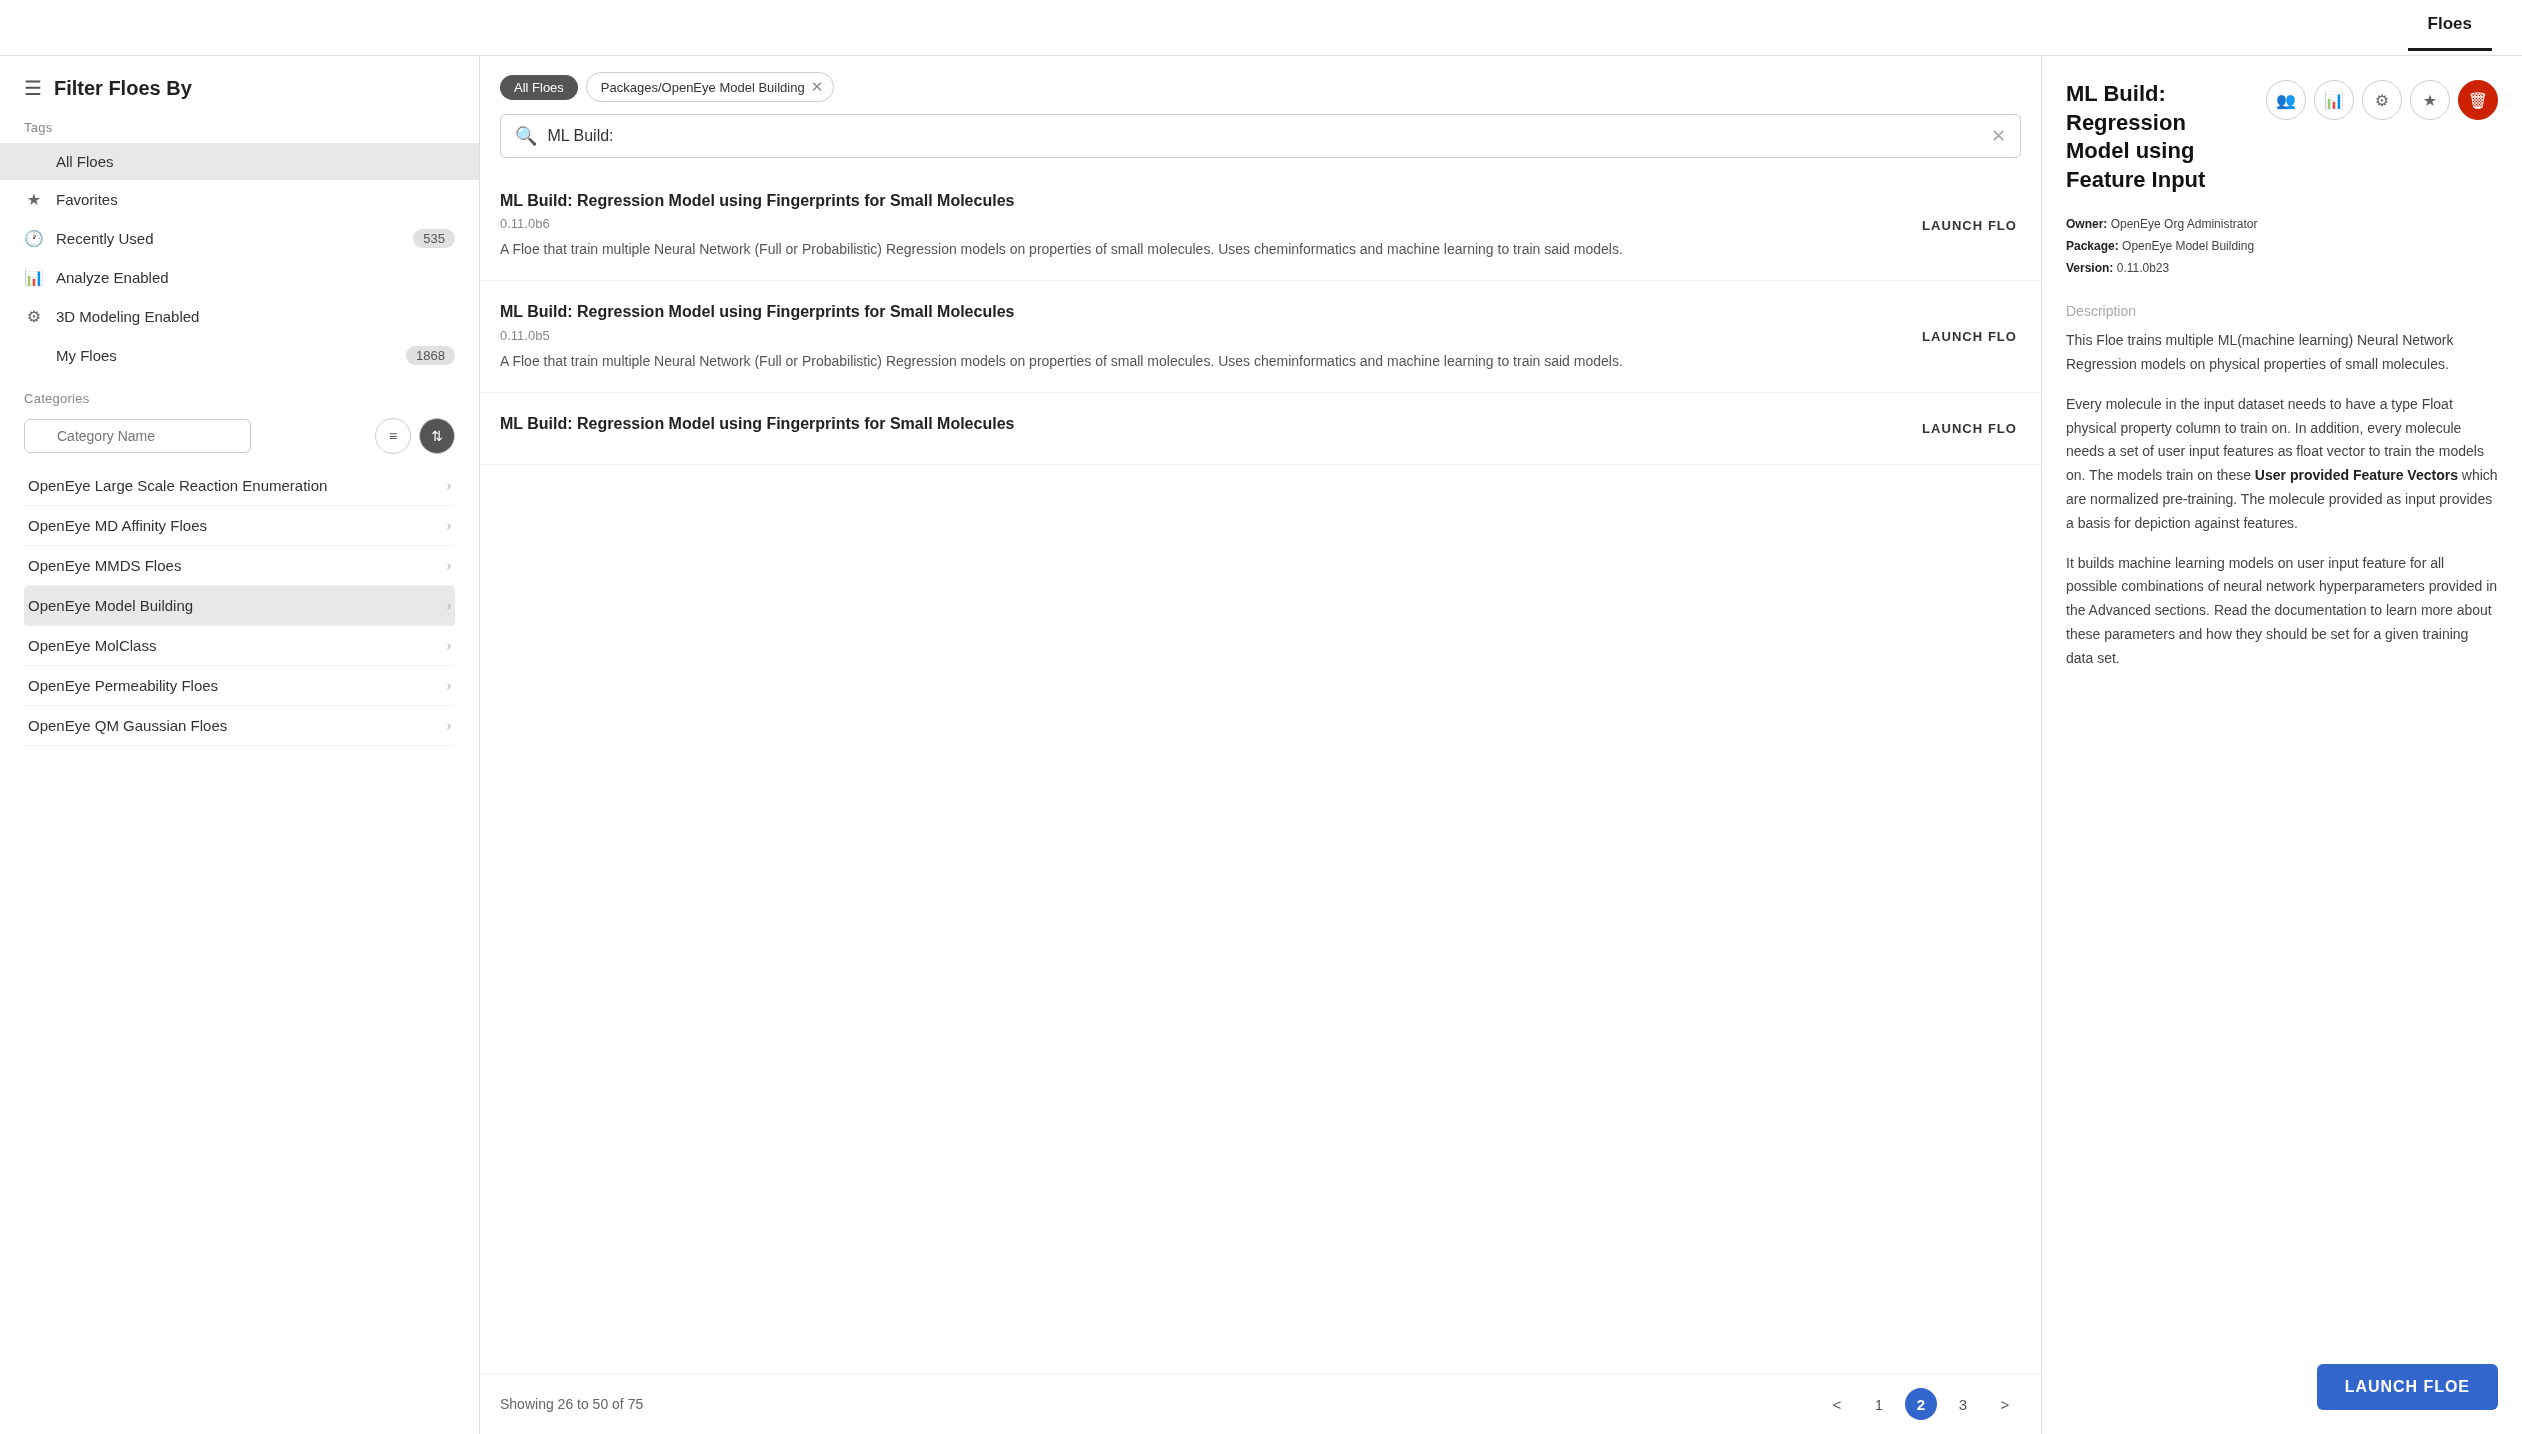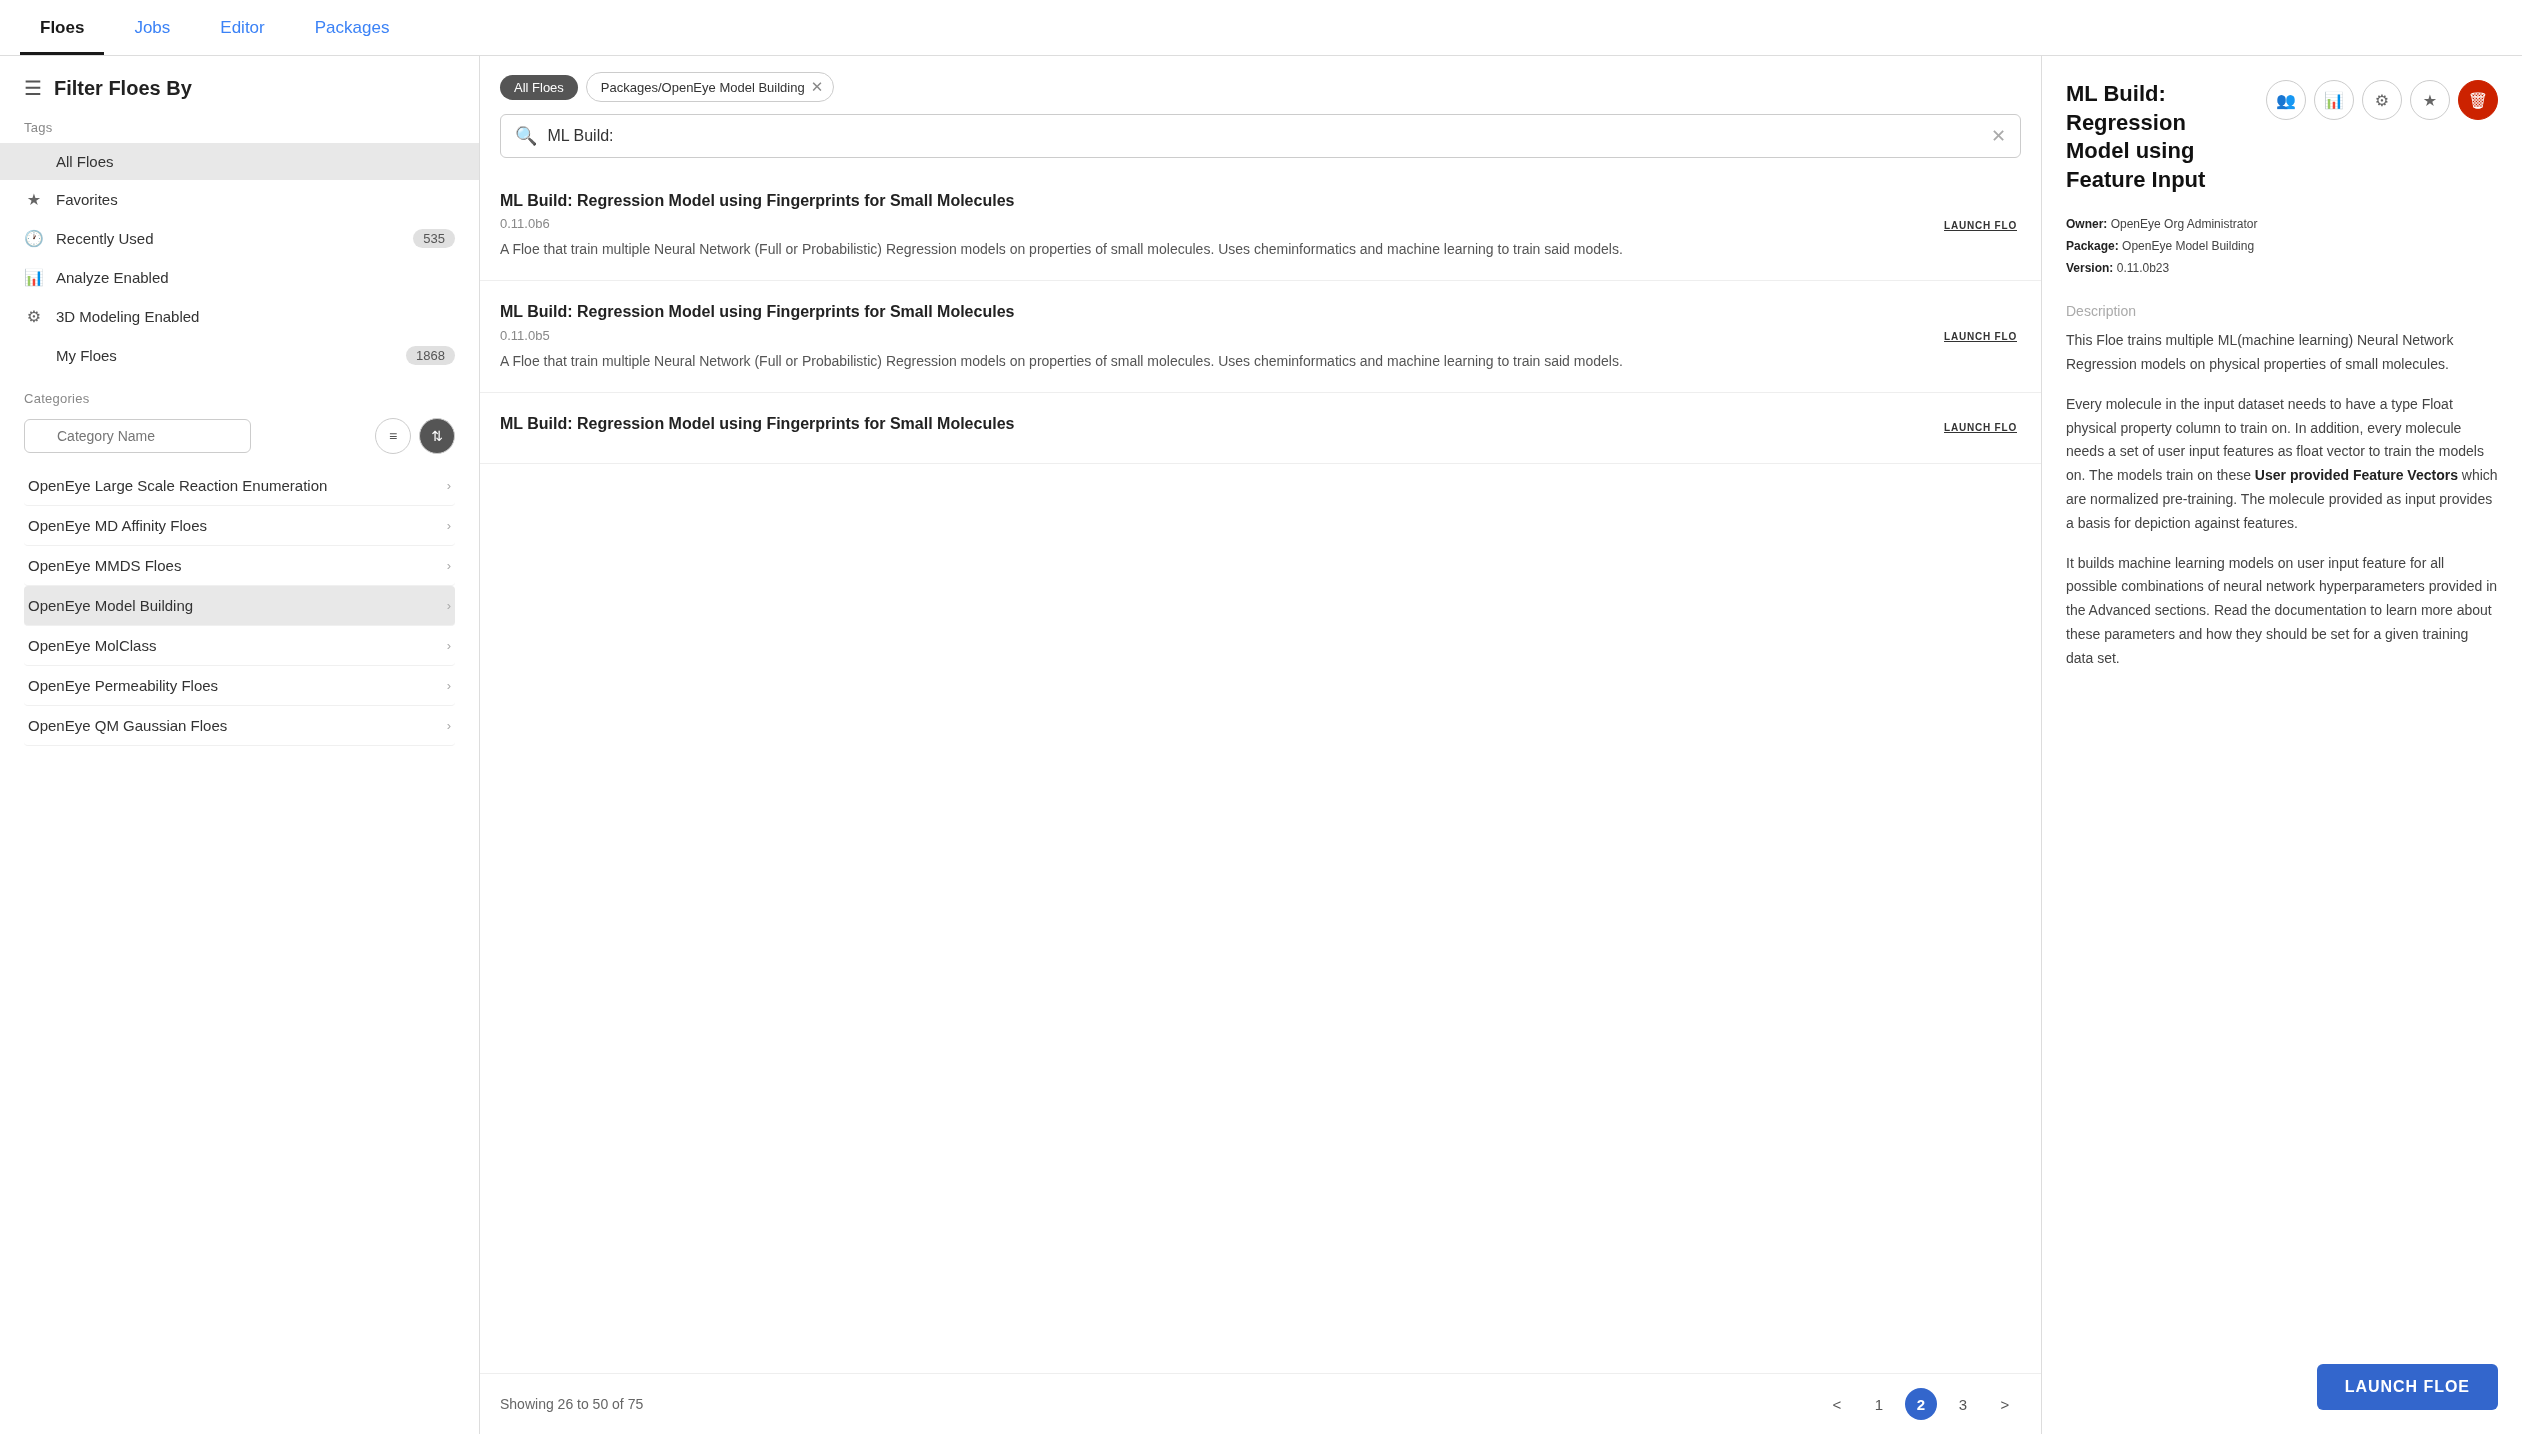--- a/index.html
+++ b/index.html
@@ -6,20 +6,21 @@
     body { font-family: -apple-system, BlinkMacSystemFont, 'Segoe UI', sans-serif; background: #f5f5f5; color: #333; font-size: 14px; }
 
     
     .top-nav {
       background: #fff;
       border-bottom: 1px solid #ddd;
       display: flex;
       align-items: flex-end;
       padding: 0 20px;
       height: 56px;
+      flex-direction: column;
     }
     .top-nav-tab {
       padding: 14px 20px;
       font-size: 17px;
       font-weight: 500;
       color: #3b82f6;
       cursor: pointer;
       border-bottom: 3px solid transparent;
       margin-right: 10px;
     }
@@ -217,28 +218,27 @@
       gap: 16px;
       cursor: pointer;
     }
     .floe-info { flex: 1; }
     .floe-title { font-size: 16px; font-weight: 600; color: #222; line-height: 1.4; margin-bottom: 4px; }
     .floe-version { font-size: 13px; color: #888; margin-bottom: 8px; }
     .floe-desc { font-size: 14px; color: #555; line-height: 1.5; }
     .launch-btn-small {
       background: transparent;
       border: none;
-      font-size: 10px;
+      font-size: 13px;
       font-weight: 700;
       color: #333;
       letter-spacing: 0.08em;
       cursor: pointer;
       white-space: nowrap;
       padding: 8px 4px;
-      text-decoration: underline;
     }
 
     .pagination-row {
       padding: 14px 20px;
       display: flex;
       align-items: center;
       gap: 10px;
       border-top: 1px solid #eee;
       font-size: 14px;
       color: #666;

